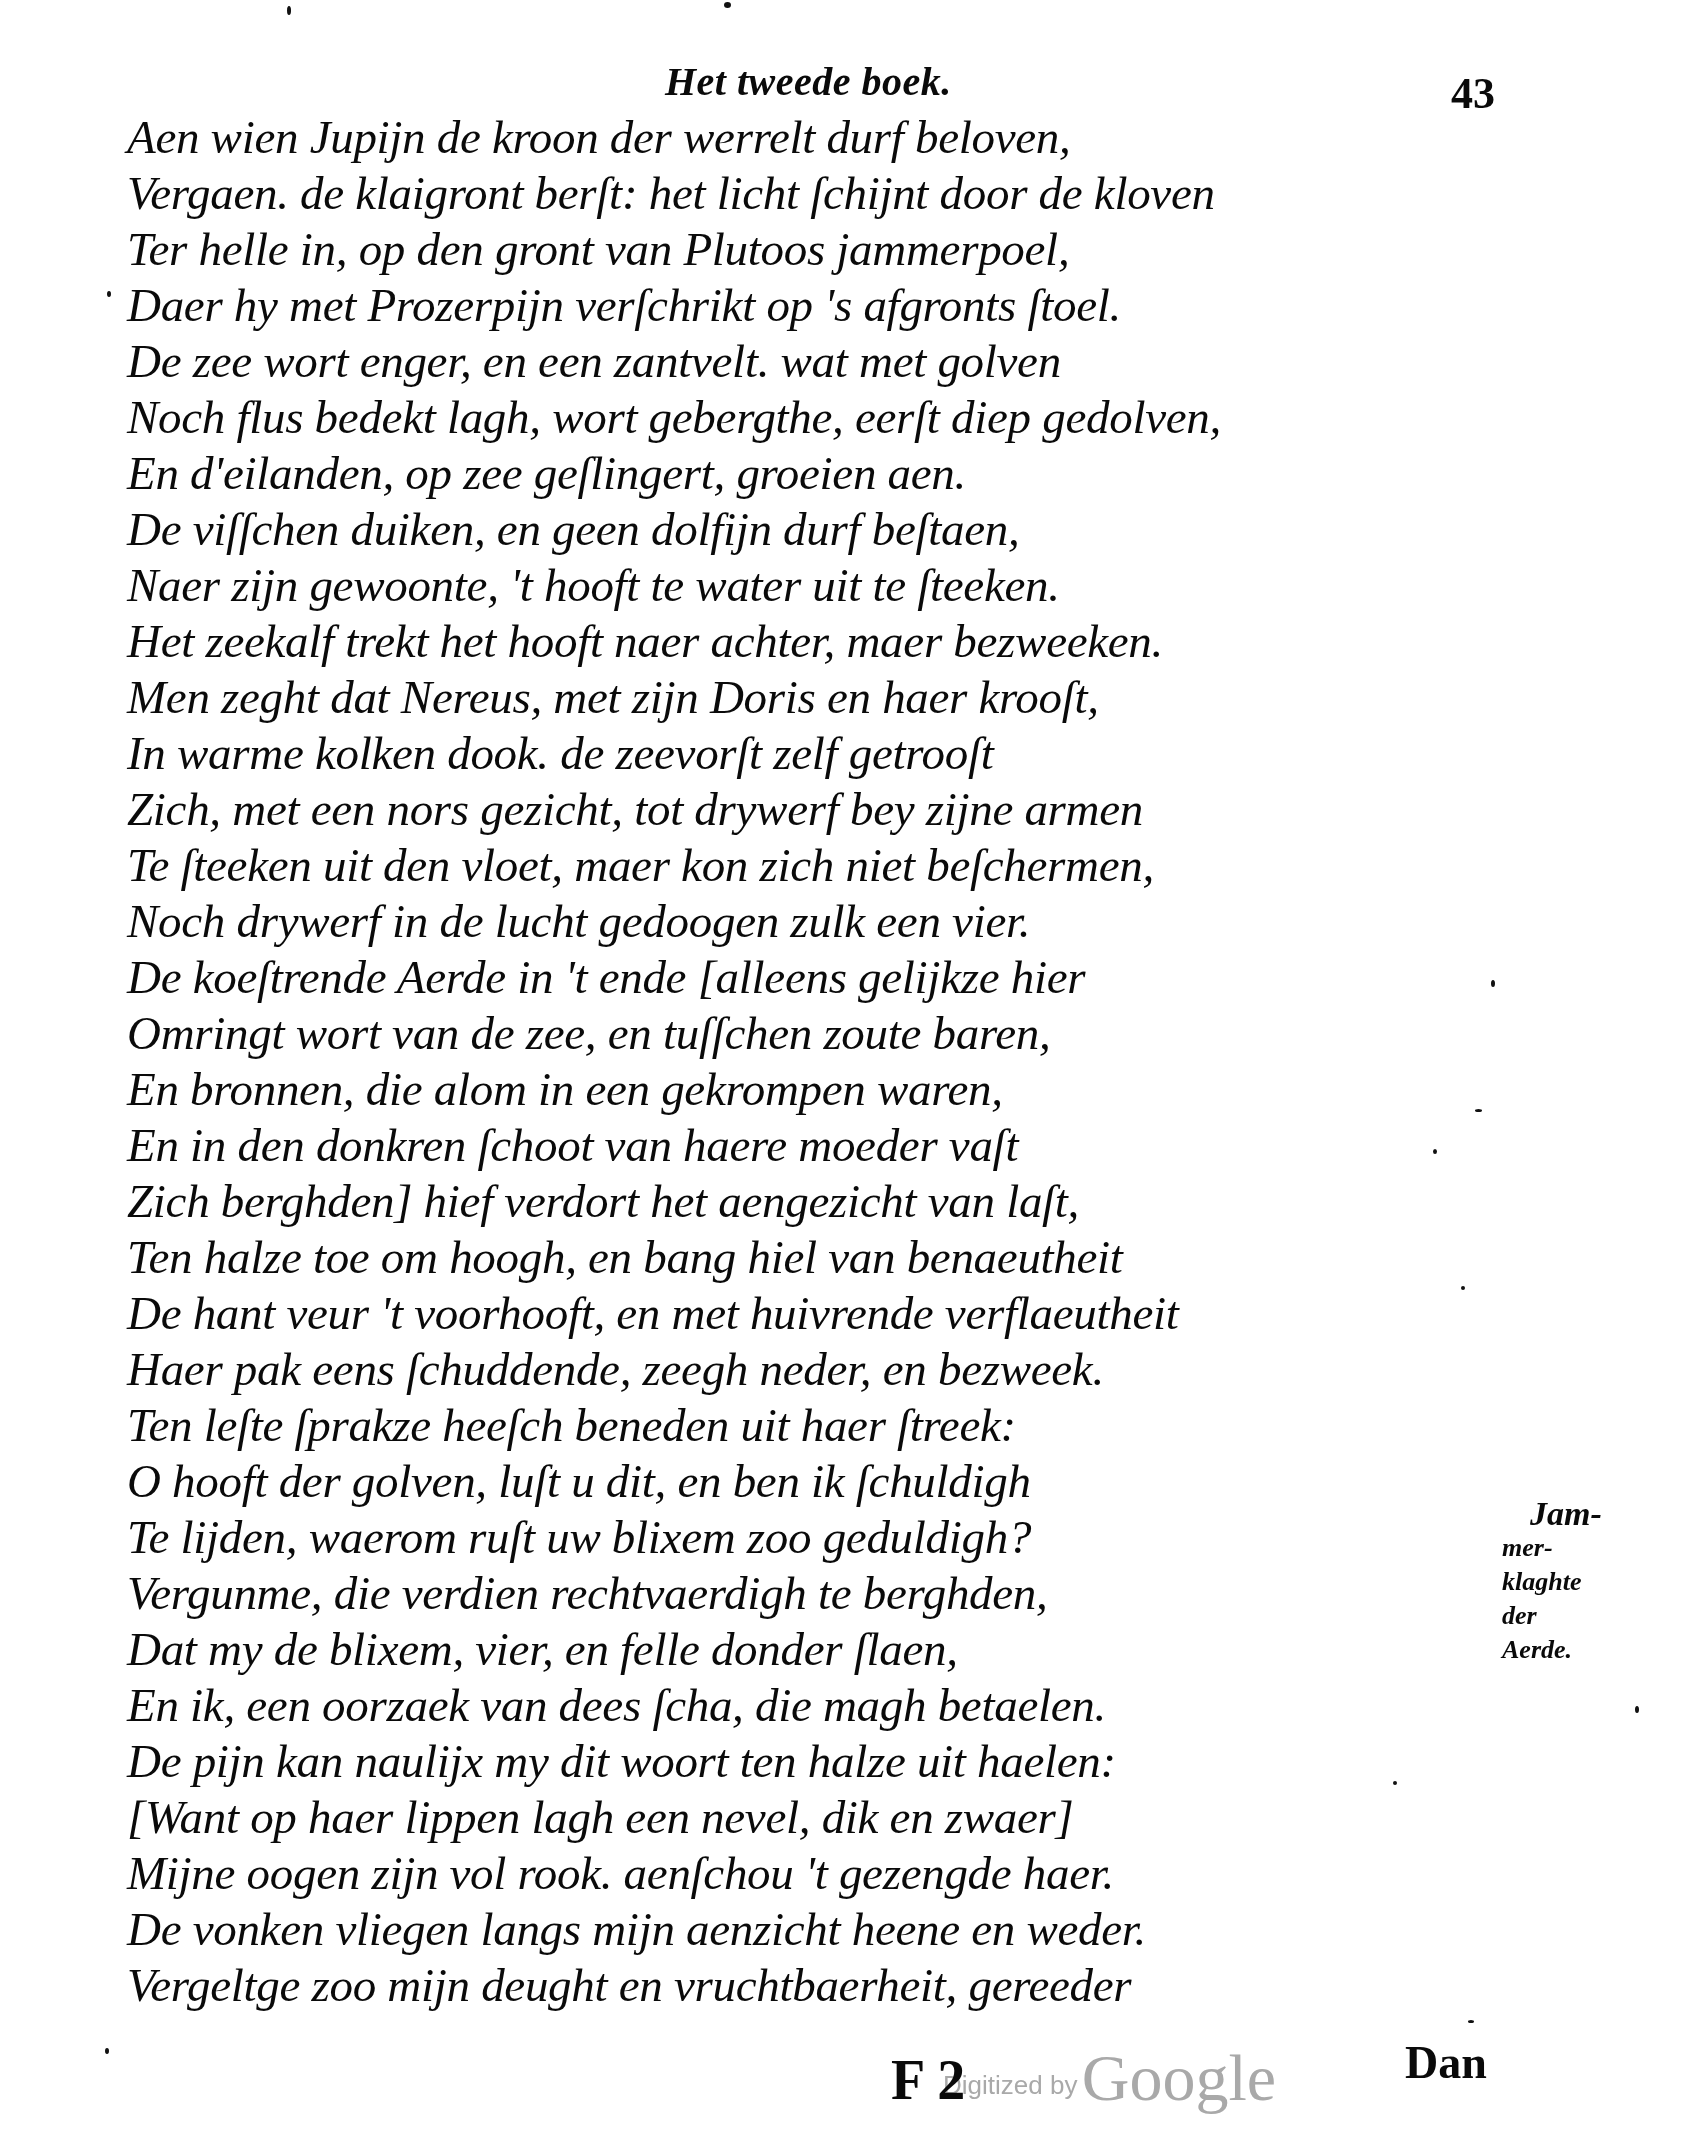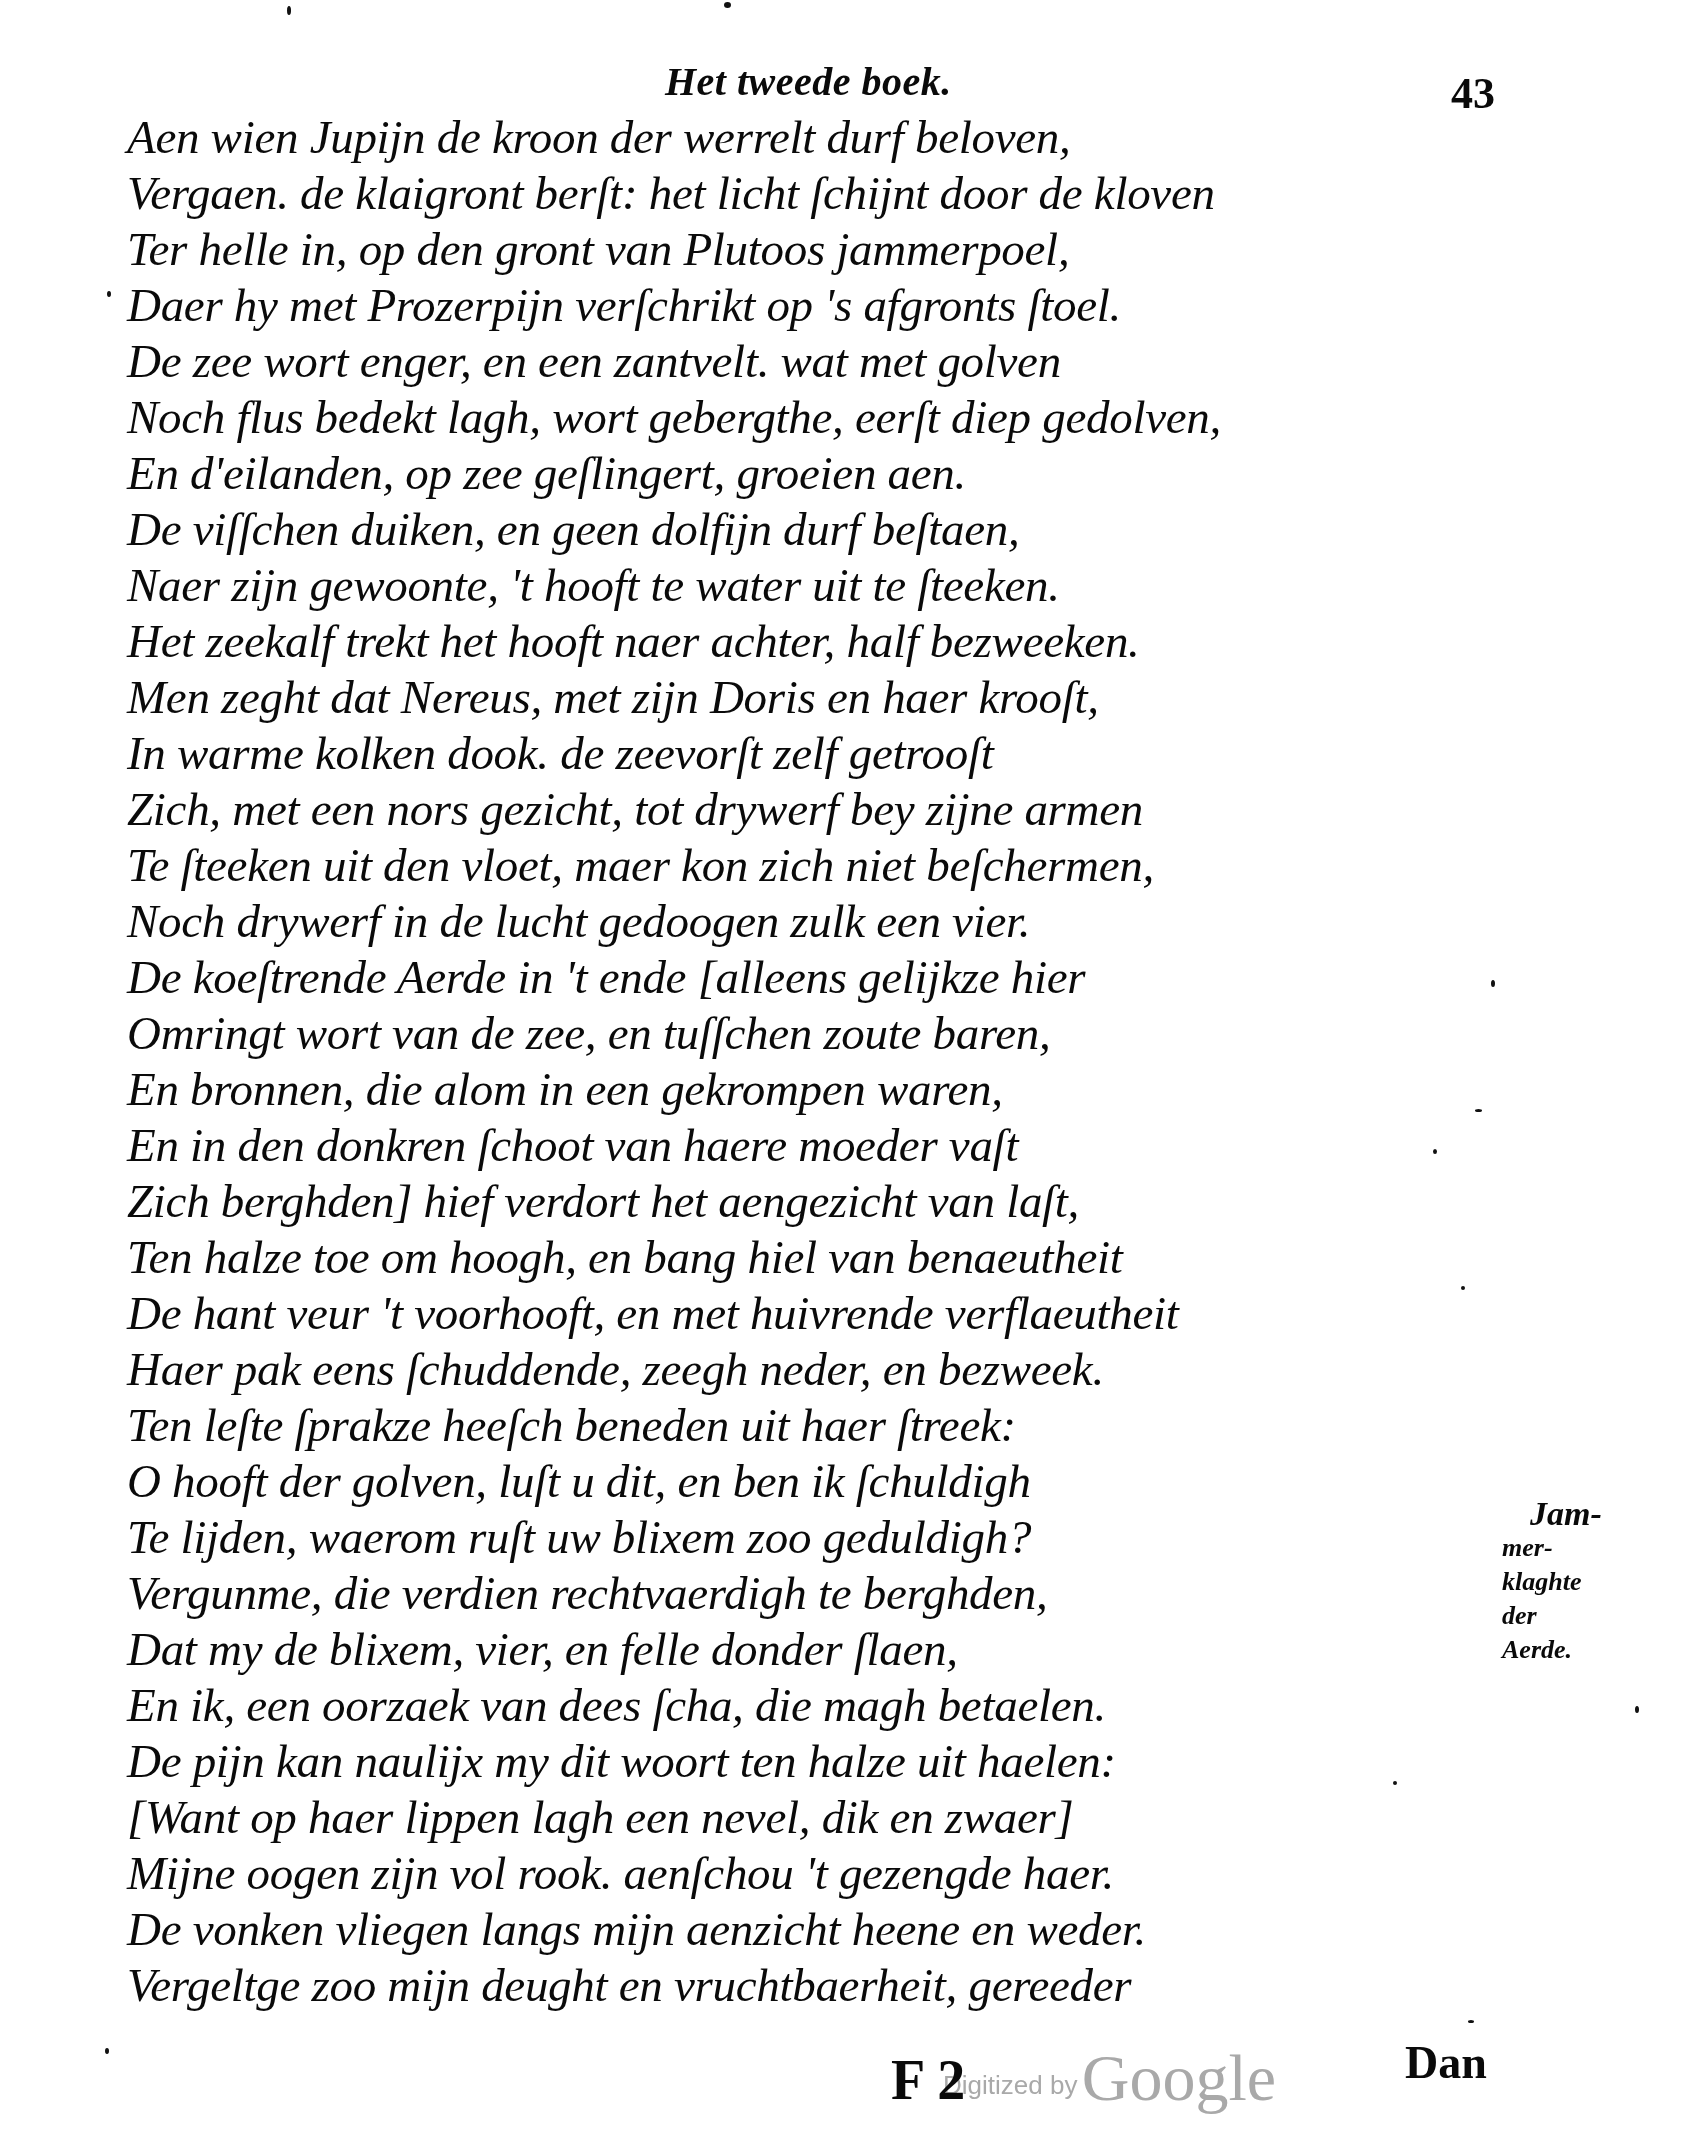--- a/index.html
+++ b/index.html
@@ -54,21 +54,21 @@
 <ol class="verse">
   <li>Aen wien Jupijn de kroon der werrelt durf beloven,</li>
   <li>Vergaen. de klaigront berſt: het licht ſchijnt door de kloven</li>
   <li>Ter helle in, op den gront van Plutoos jammerpoel,</li>
   <li>Daer hy met Prozerpijn verſchrikt op 's afgronts ſtoel.</li>
   <li>De zee wort enger, en een zantvelt. wat met golven</li>
   <li>Noch flus bedekt lagh, wort gebergthe, eerſt diep gedolven,</li>
   <li>En d'eilanden, op zee geſlingert, groeien aen.</li>
   <li>De viſſchen duiken, en geen dolfijn durf beſtaen,</li>
   <li>Naer zijn gewoonte, 't hooft te water uit te ſteeken.</li>
-  <li>Het zeekalf trekt het hooft naer achter, half bezweeken.</li>
+  <li>Het zeekalf trekt het hooft naer achter, maer bezweeken.</li>
   <li>Men zeght dat Nereus, met zijn Doris en haer krooſt,</li>
   <li>In warme kolken dook. de zeevorſt zelf getrooſt</li>
   <li>Zich, met een nors gezicht, tot drywerf bey zijne armen</li>
   <li>Te ſteeken uit den vloet, maer kon zich niet beſchermen,</li>
   <li>Noch drywerf in de lucht gedoogen zulk een vier.</li>
   <li>De koeſtrende Aerde in 't ende [alleens gelijkze hier</li>
   <li>Omringt wort van de zee, en tuſſchen zoute baren,</li>
   <li>En bronnen, die alom in een gekrompen waren,</li>
   <li>En in den donkren ſchoot van haere moeder vaſt</li>
   <li>Zich berghden] hief verdort het aengezicht van laſt,</li>

